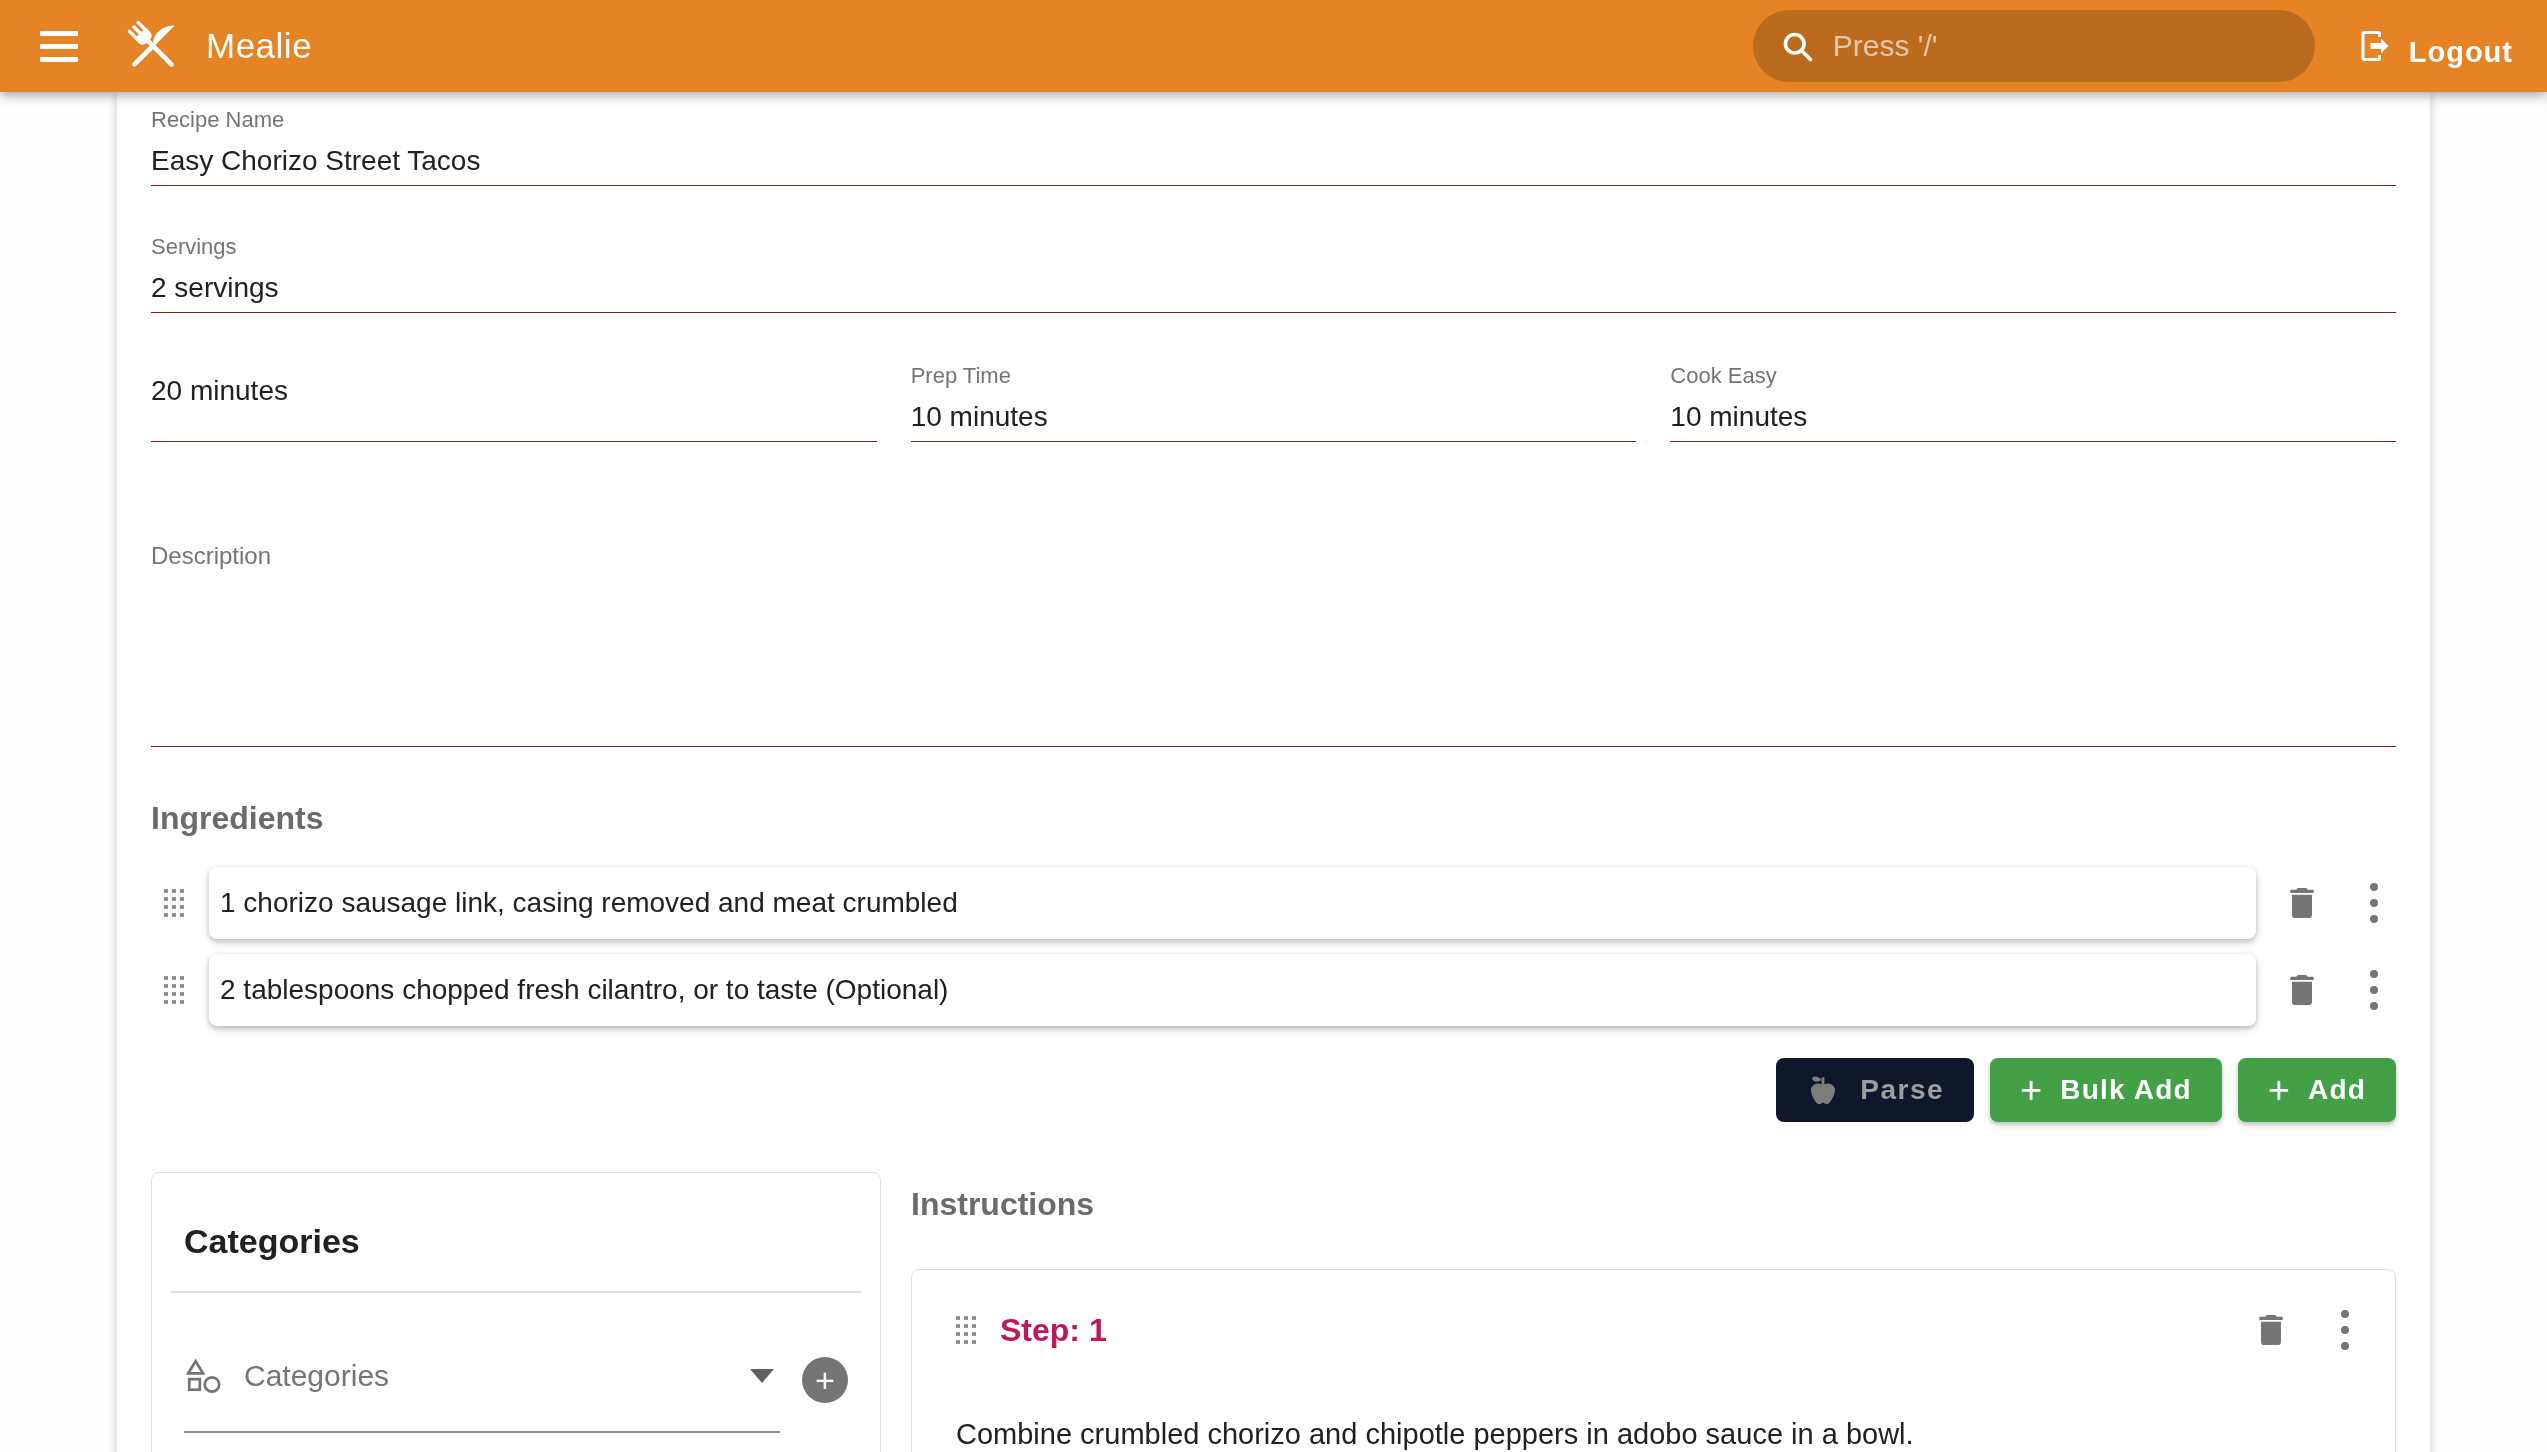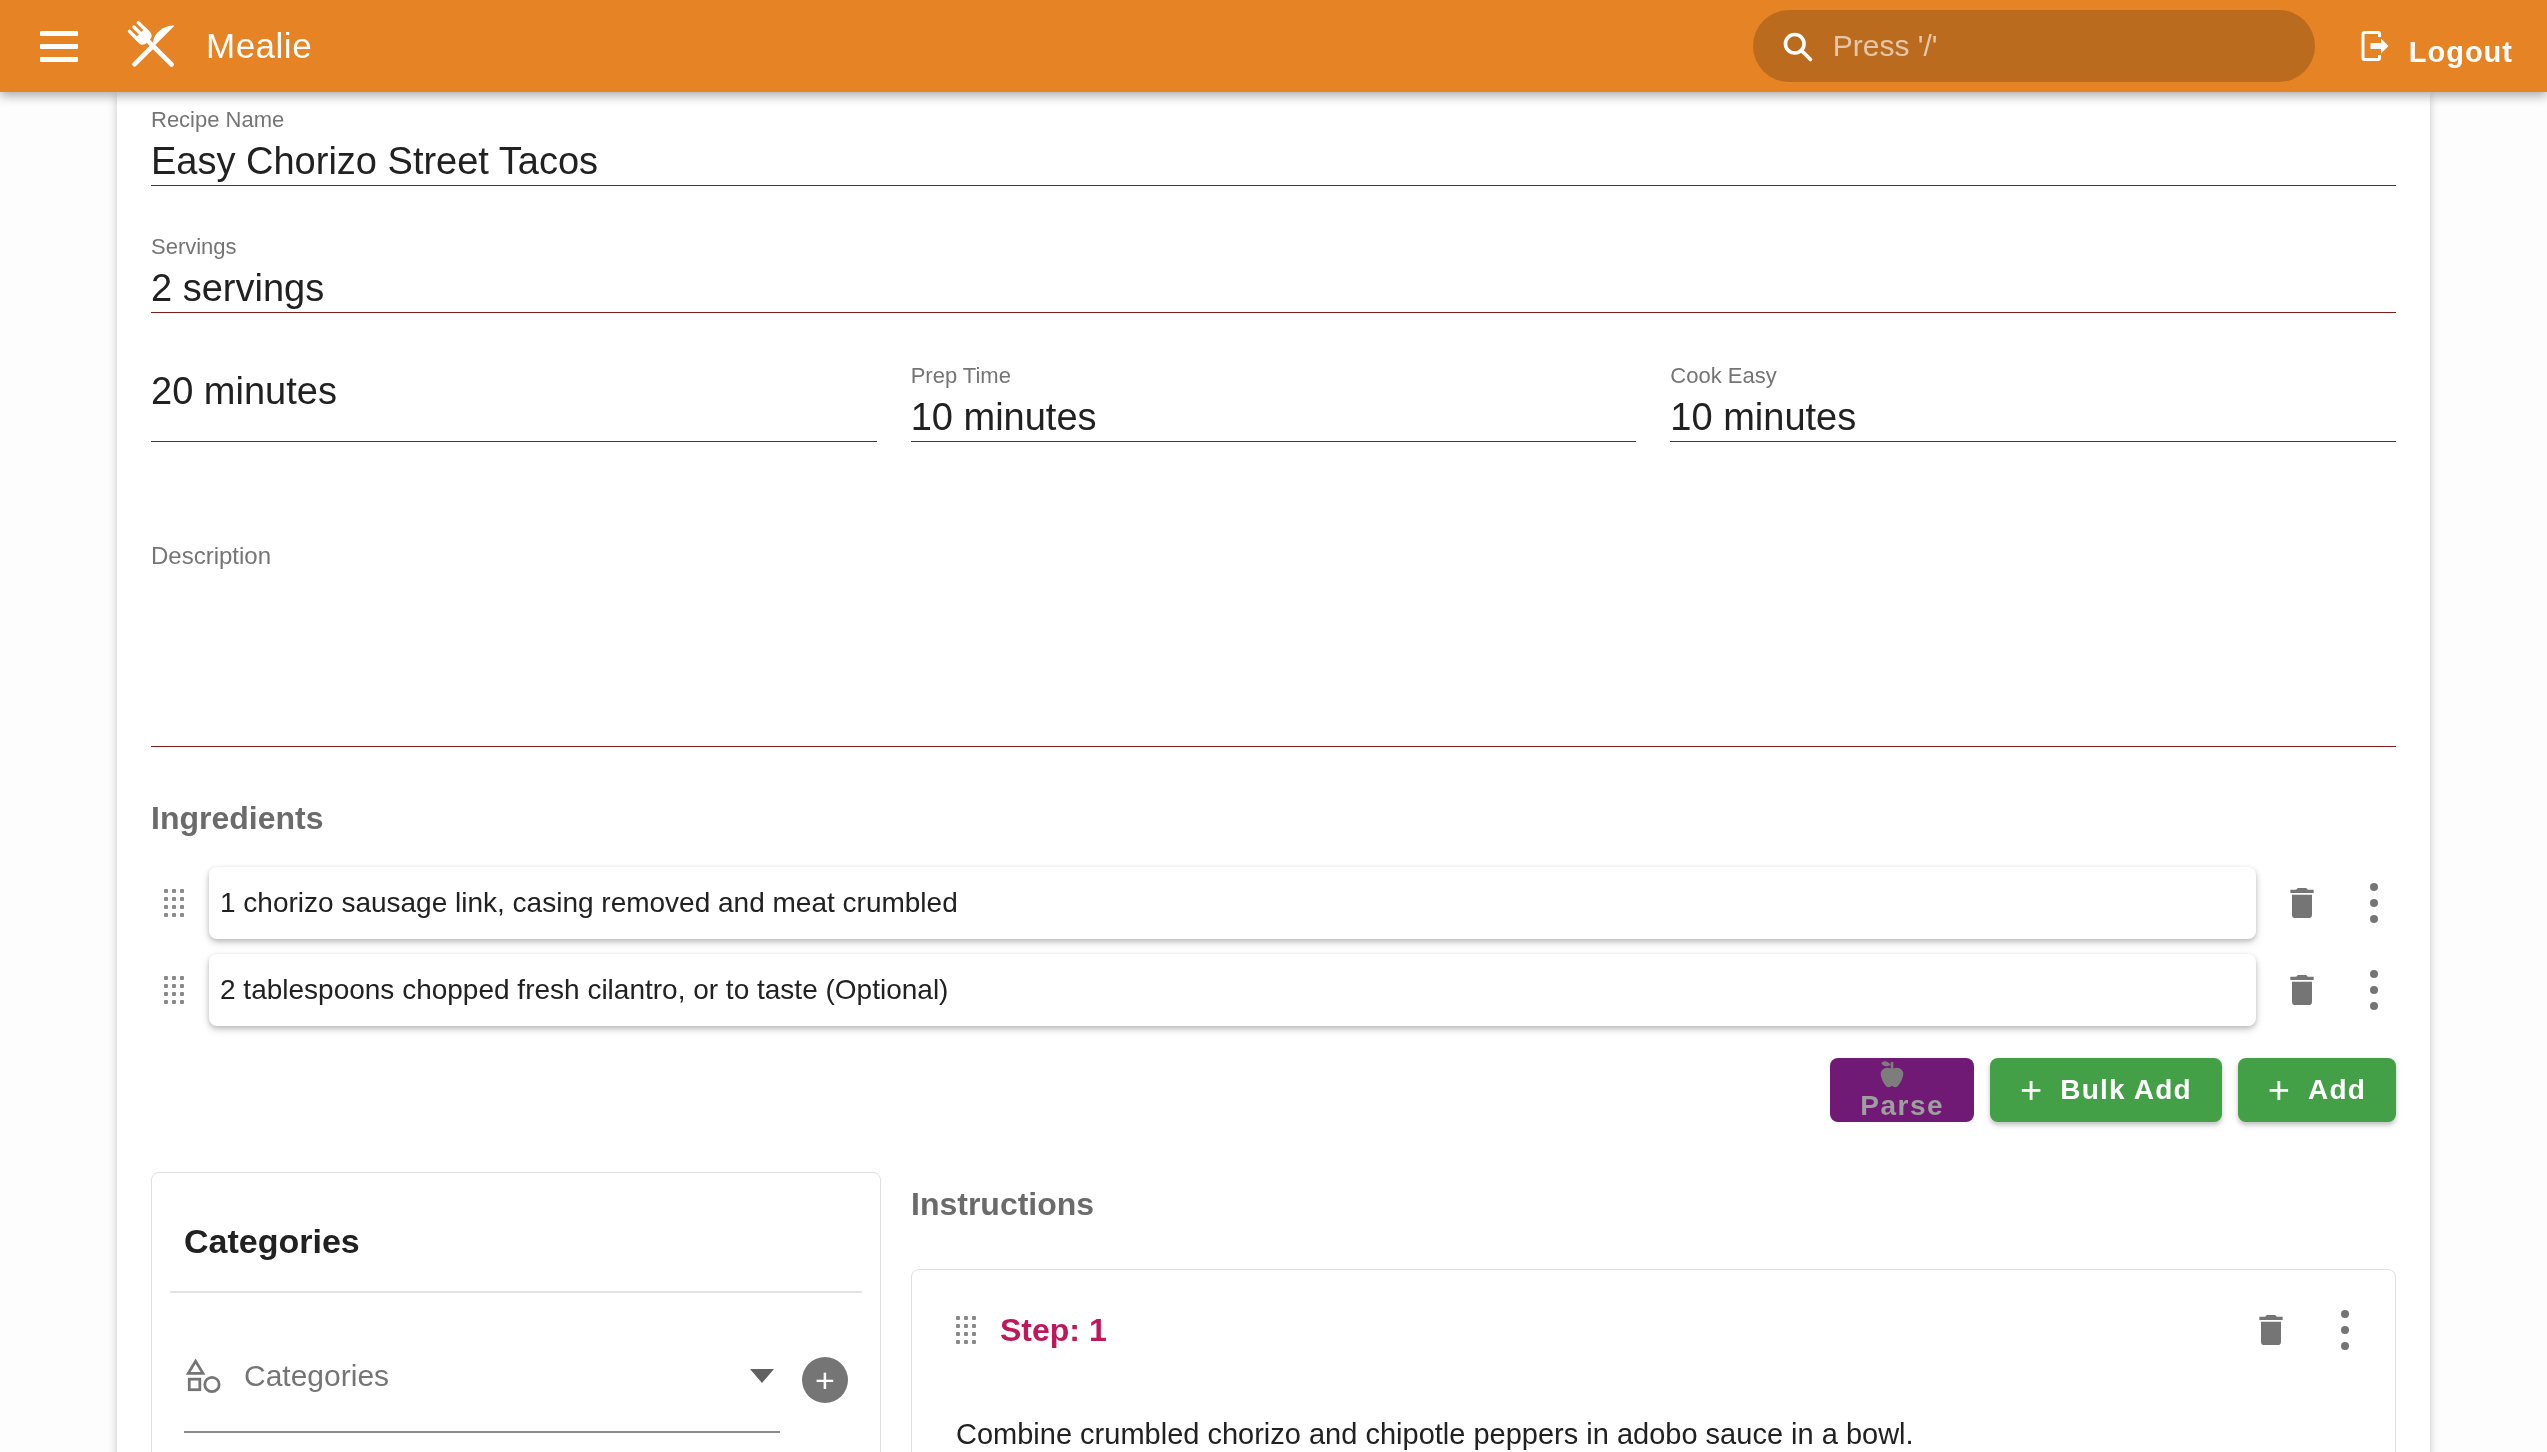--- a/index.html
+++ b/index.html
@@ -29,21 +29,21 @@
   .logout-btn .lbl { color:#fff; font-size:29px; font-weight:700; letter-spacing:1px;margin-top:12px; }
 
   
   .page-card {
     position:relative; margin:0 117px; height:1393px;
     background:#fff; box-shadow:0 3px 9px rgba(0,0,0,0.22);
     padding:15px 34px 0 34px;
   }
 
   .field-label { font-size:22px; color:#757575; line-height:26px; }
-  .field-value { font-size:38px; color:#212121; line-height:40px; margin-top:8px; }
+  .field-value { font-size:28px; color:#212121; line-height:40px; margin-top:8px; }
   .underlined { border-bottom:1px solid #7f1d1d; padding-bottom:4px; }
 
   .f-recipe { margin-top:0; }
   .f-servings { margin-top:48px; }
   .times-row { margin-top:50px; display:flex; gap:34px; }
   .times-row .field { flex:1; }
 
   .f-desc { margin-top:100px; }
   .f-desc .desc-label { font-size:24px; color:#757575; }
   .f-desc .desc-area { height:172px; }
@@ -70,21 +70,21 @@
   .row-actions { display:flex; align-items:center; margin-left:24px; gap:28px; }
   .icon-btn { width:44px; height:44px; border:none; background:none; display:flex; align-items:center; justify-content:center; cursor:pointer; }
   .kebab { display:flex; flex-direction:column; gap:8px; }
   .kebab i { width:8px; height:8px; border-radius:50%; background:#757575; }
 
   
   .ing-buttons { margin-top:32px; display:flex; justify-content:flex-end; gap:16px; }
   .btn { height:64px; border:none; border-radius:8px; display:flex; align-items:center; padding:0 30px; font-family:inherit; cursor:pointer; }
   .btn .plus { font-size:38px; font-weight:400; color:#fff; margin-right:18px; line-height:1; }
   .btn-label { font-size:28px; font-weight:700; letter-spacing:1.2px; }
-  .btn-disabled { background:#701a75; color:#9e9e9e; cursor:default; box-shadow:none;flex-direction:column; }
+  .btn-disabled { background:#0f172a; color:#9e9e9e; cursor:default; box-shadow:none; }
   .btn-disabled .btn-label { color:#9e9e9e; letter-spacing:1.5px; }
   .btn-disabled svg { margin-right:20px; }
   .btn-green { background:#43A047; box-shadow:0 3px 5px rgba(0,0,0,0.25); }
   .btn-green .btn-label { color:#fff; }
 
   
   .columns { margin-top:50px; display:flex; align-items:flex-start; }
   .col-left { width:730px; flex:none; }
   .col-right { flex:1; margin-left:30px; }
 

